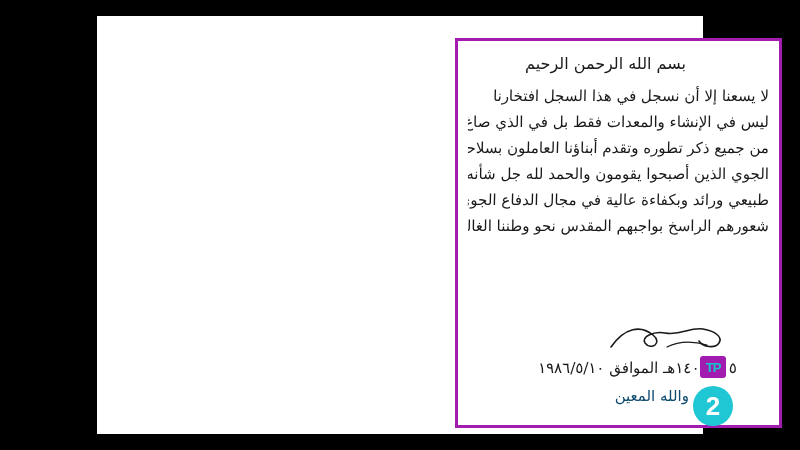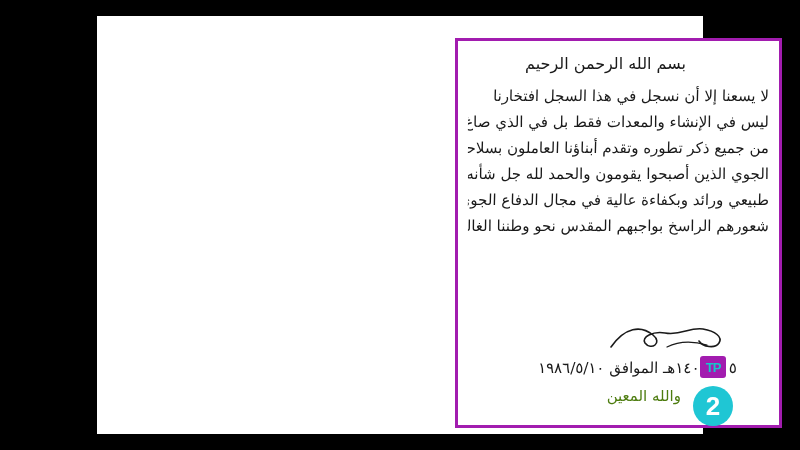--- a/index.html
+++ b/index.html
@@ -125,24 +125,24 @@
     top: 38px;
     direction: rtl;
     color: #1a1a1a;
     font-family: "DejaVu Sans", sans-serif;
     font-size: 15px;
     white-space: nowrap;
     transform: skewX(-1deg);
   }
   .ms-closing {
     position: absolute;
-    right: 88px;
+    right: 80px;
     top: 66px;
     direction: rtl;
-    color: #4d7c0f;
+    color: #0c4a6e;
     font-family: "DejaVu Sans", sans-serif;
     font-size: 15px;
     white-space: nowrap;
   }
 
   
   .logo-tp {
     position: absolute;
     left: 700px;
     top: 340px;

